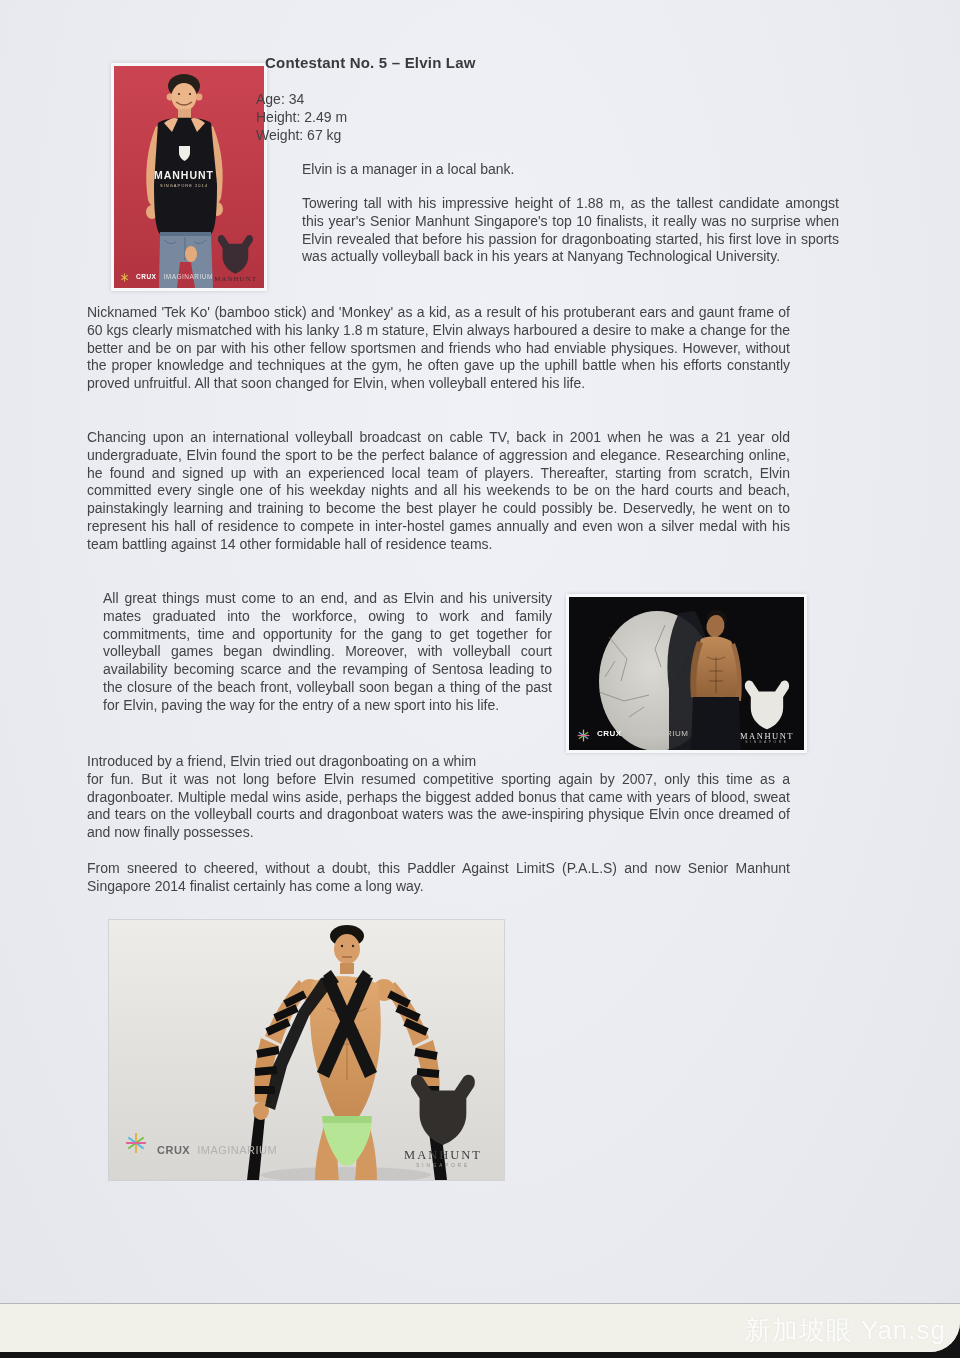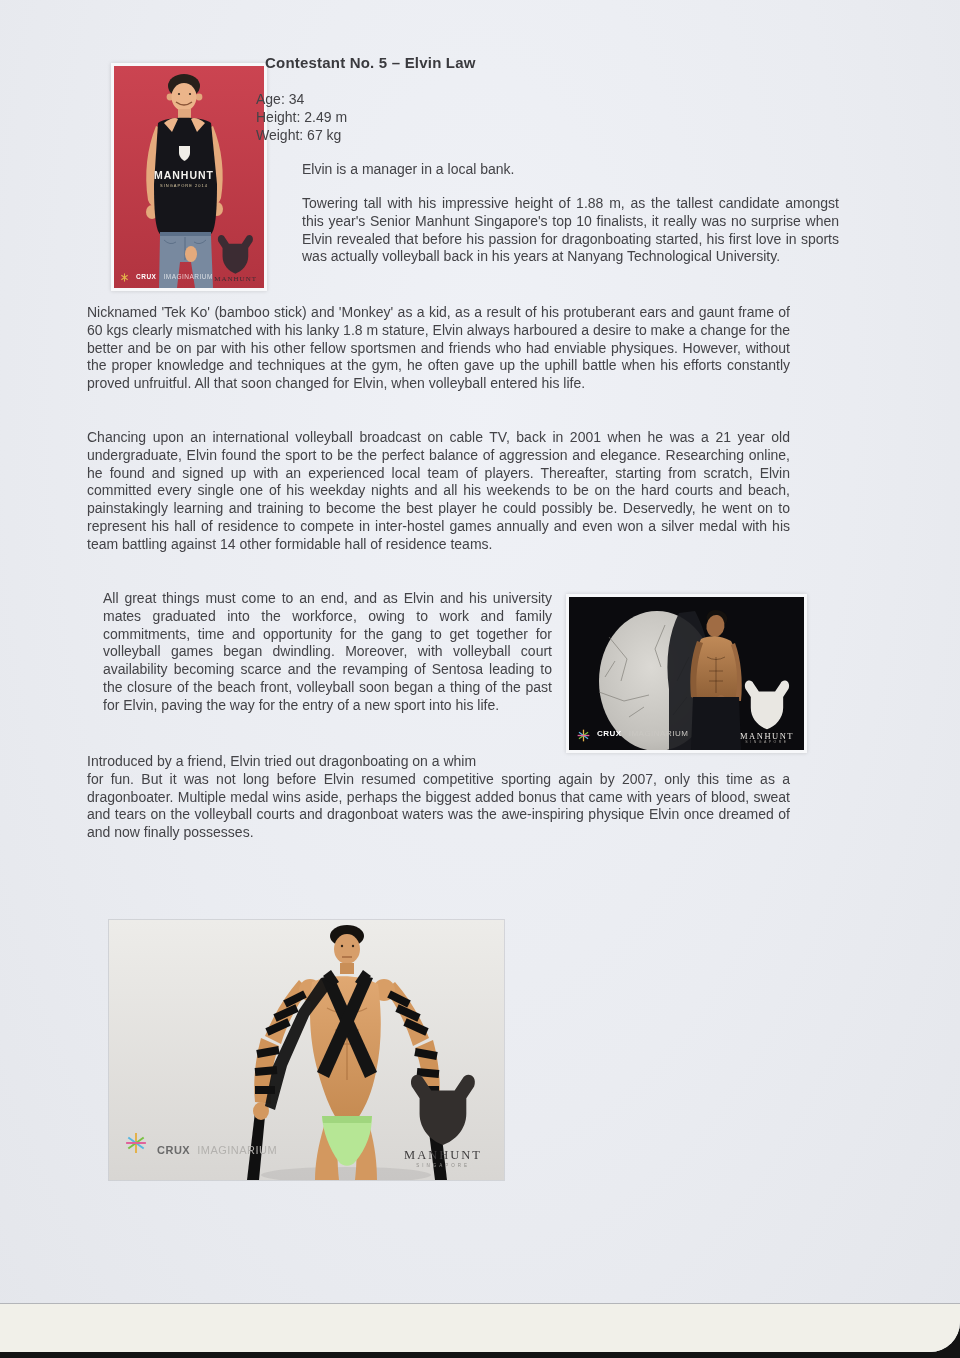--- a/index.html
+++ b/index.html
@@ -173,20 +173,21 @@
       <svg width="12" height="12" viewBox="0 0 20 20">
         <path d="M2,4 C1,1 4,0 5,2 L7,5 H13 L15,2 C16,0 19,1 18,4 L16,7 L16,11 C16,15 13,18 10,19 C7,18 4,15 4,11 L4,7 Z" fill="#e9e7e2"></path>
       </svg>
       <span class="mh-word" style="font-size:8.5px;color:#ece9e4;letter-spacing:1.5px;">MANHUNT</span>
       <span style="font-size:3.5px;color:#a09d98;letter-spacing:2.5px;">SINGAPORE</span>
     </div>
   </figure>
 
   <p class="para preline" style="top:753px;">Introduced by a friend, Elvin tried out dragonboating on a whim
 for fun. But it was not long before Elvin resumed competitive sporting again by 2007, only this time as a dragonboater. Multiple medal wins aside, perhaps the biggest added bonus that came with years of blood, sweat and tears on the volleyball courts and dragonboat waters was the awe-inspiring physique Elvin once dreamed of and now finally possesses.</p>
+  <p class="para" style="top:860px;">From sneered to cheered, without a doubt, this Paddler Against LimitS (P.A.L.S) and now Senior Manhunt Singapore 2014 finalist certainly has come a long way.</p>
 
   <figure class="photo photo-light">
     <svg viewBox="0 0 395 260" preserveAspectRatio="none">
       <defs>
         <linearGradient id="bg3" x1="0" y1="0" x2="0" y2="1">
           <stop offset="0" stop-color="#edece9"></stop>
             <stop offset="1" stop-color="#d8d6d3"></stop>
         </linearGradient>
         <linearGradient id="skin3" x1="0" y1="0" x2="0" y2="1">
           <stop offset="0" stop-color="#e0a872"></stop>
@@ -262,14 +263,15 @@
     <div class="mh-stack" style="right:22px;bottom:12px;">
       <svg width="18" height="18" viewBox="0 0 20 20">
         <path d="M2,4 C1,1 4,0 5,2 L7,5 H13 L15,2 C16,0 19,1 18,4 L16,7 L16,11 C16,15 13,18 10,19 C7,18 4,15 4,11 L4,7 Z" fill="#332f2d"></path>
       </svg>
       <span class="mh-word" style="font-size:12.5px;color:#3f3d3e;letter-spacing:2px;">MANHUNT</span>
       <span style="font-size:4.5px;color:#8f8d8a;letter-spacing:3px;margin-top:2px;">SINGAPORE</span>
     </div>
   </figure>
 
   <div class="bottom-band"></div>
+  <div class="watermark">新加坡眼 Yan.sg</div>
 
 </div>
 
 </body></html>

